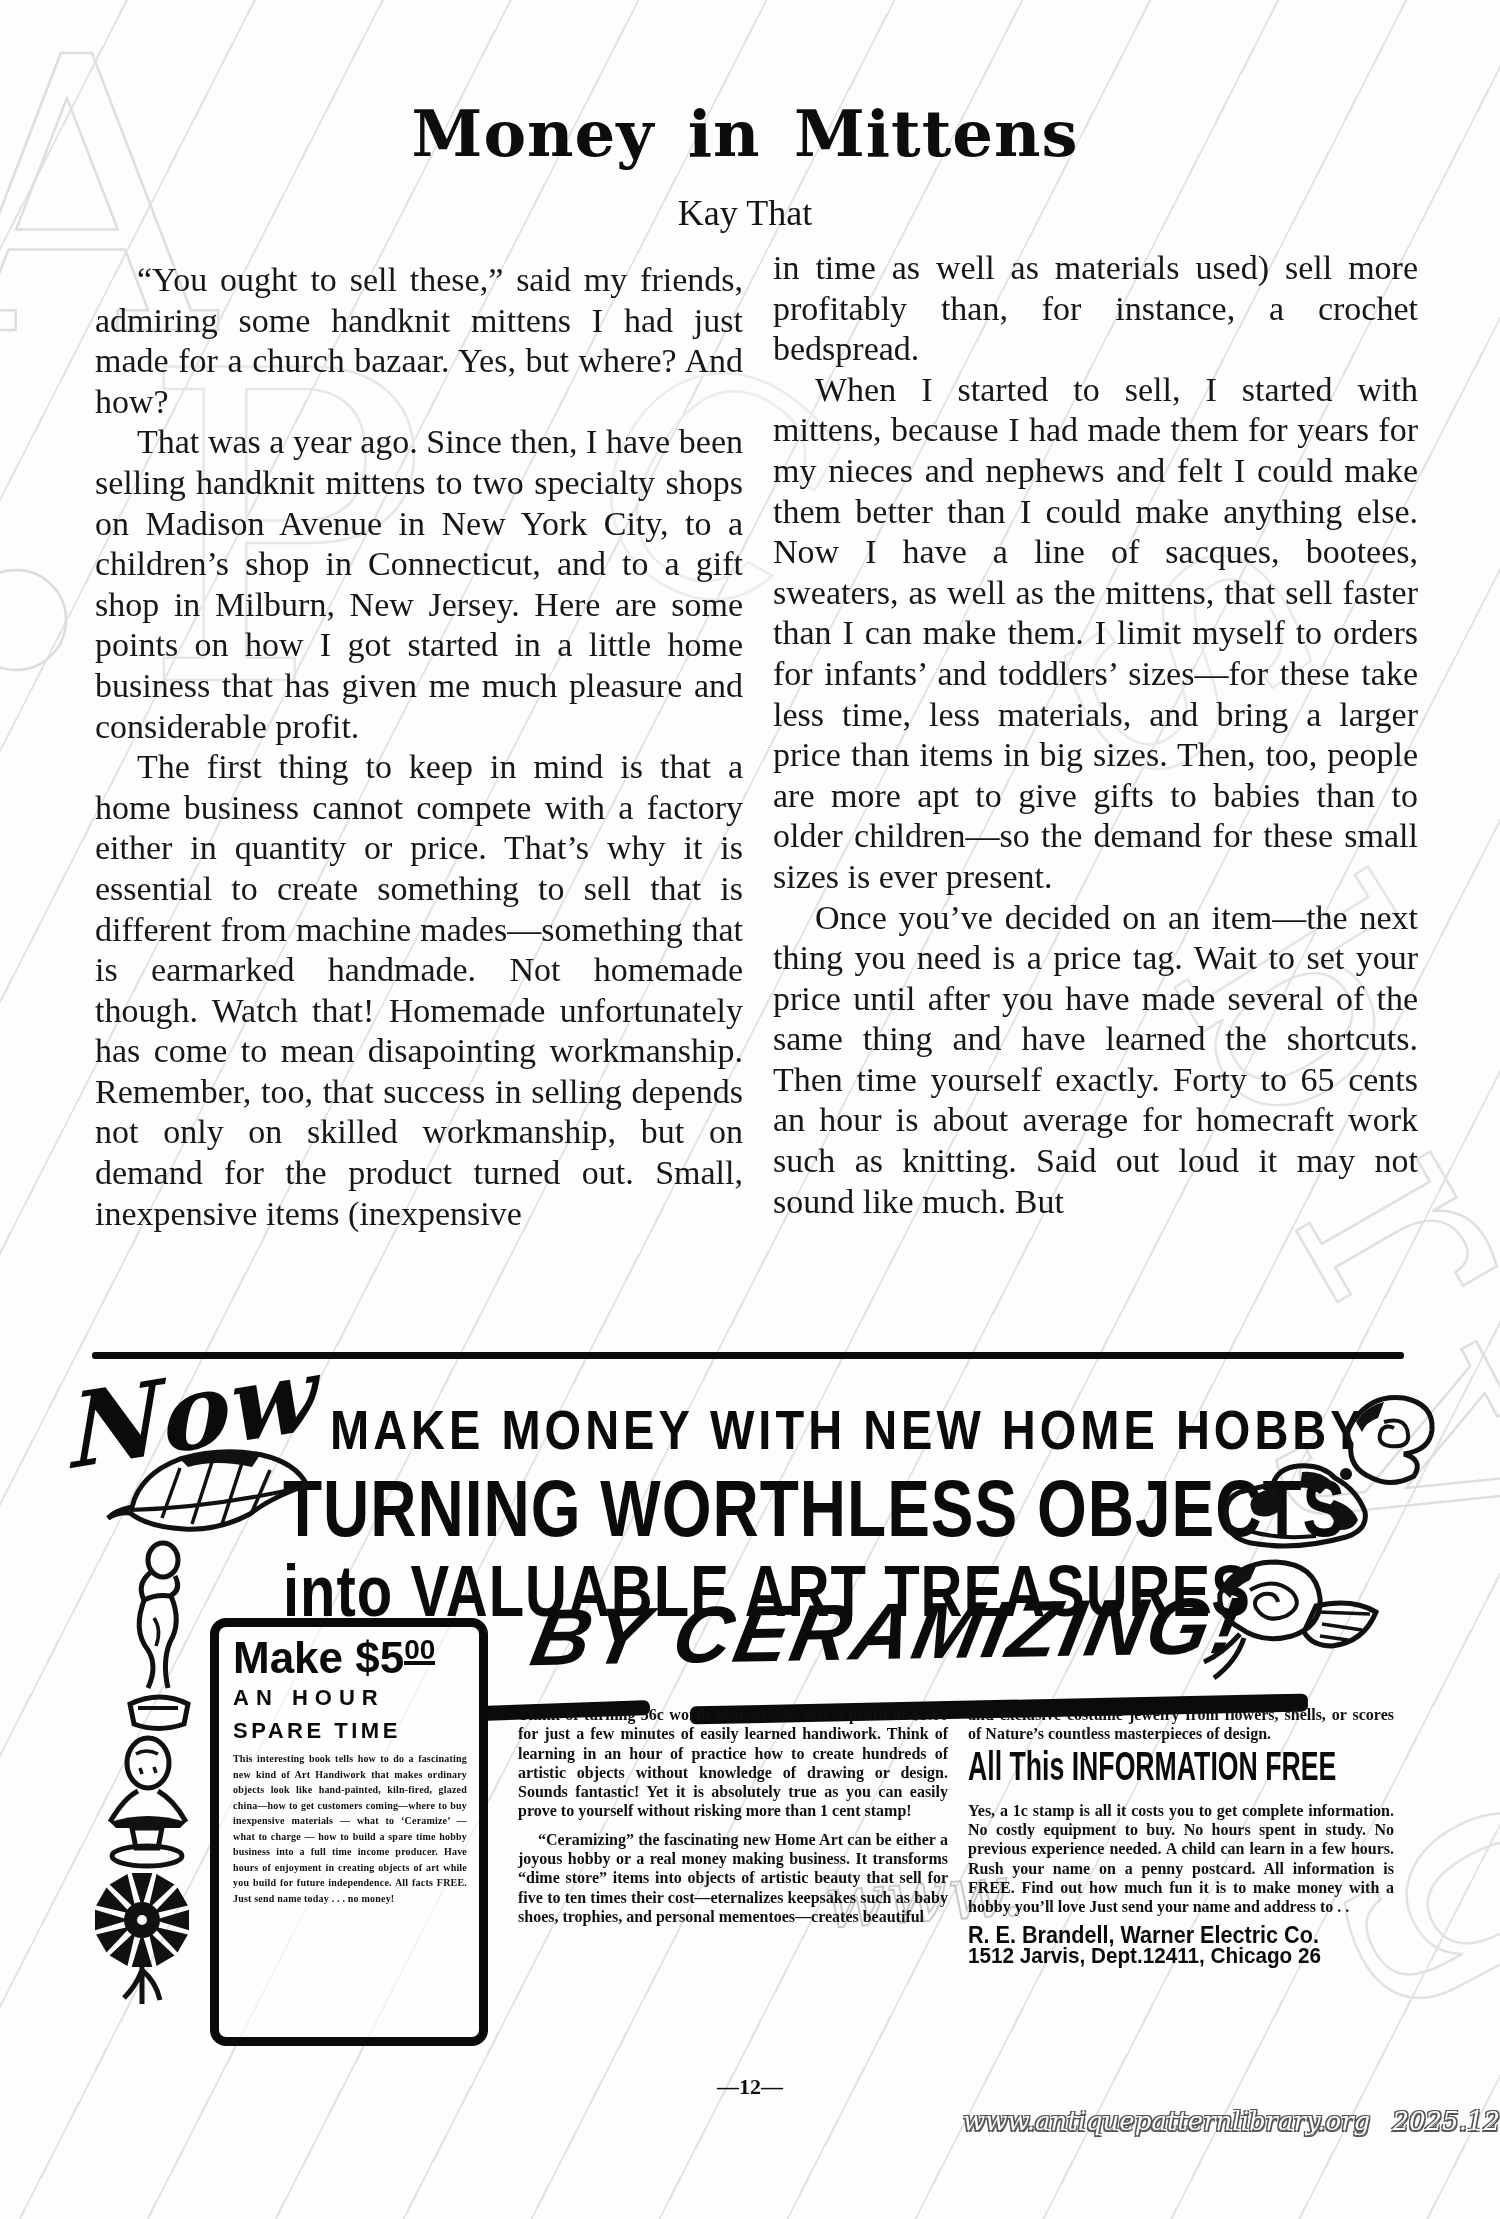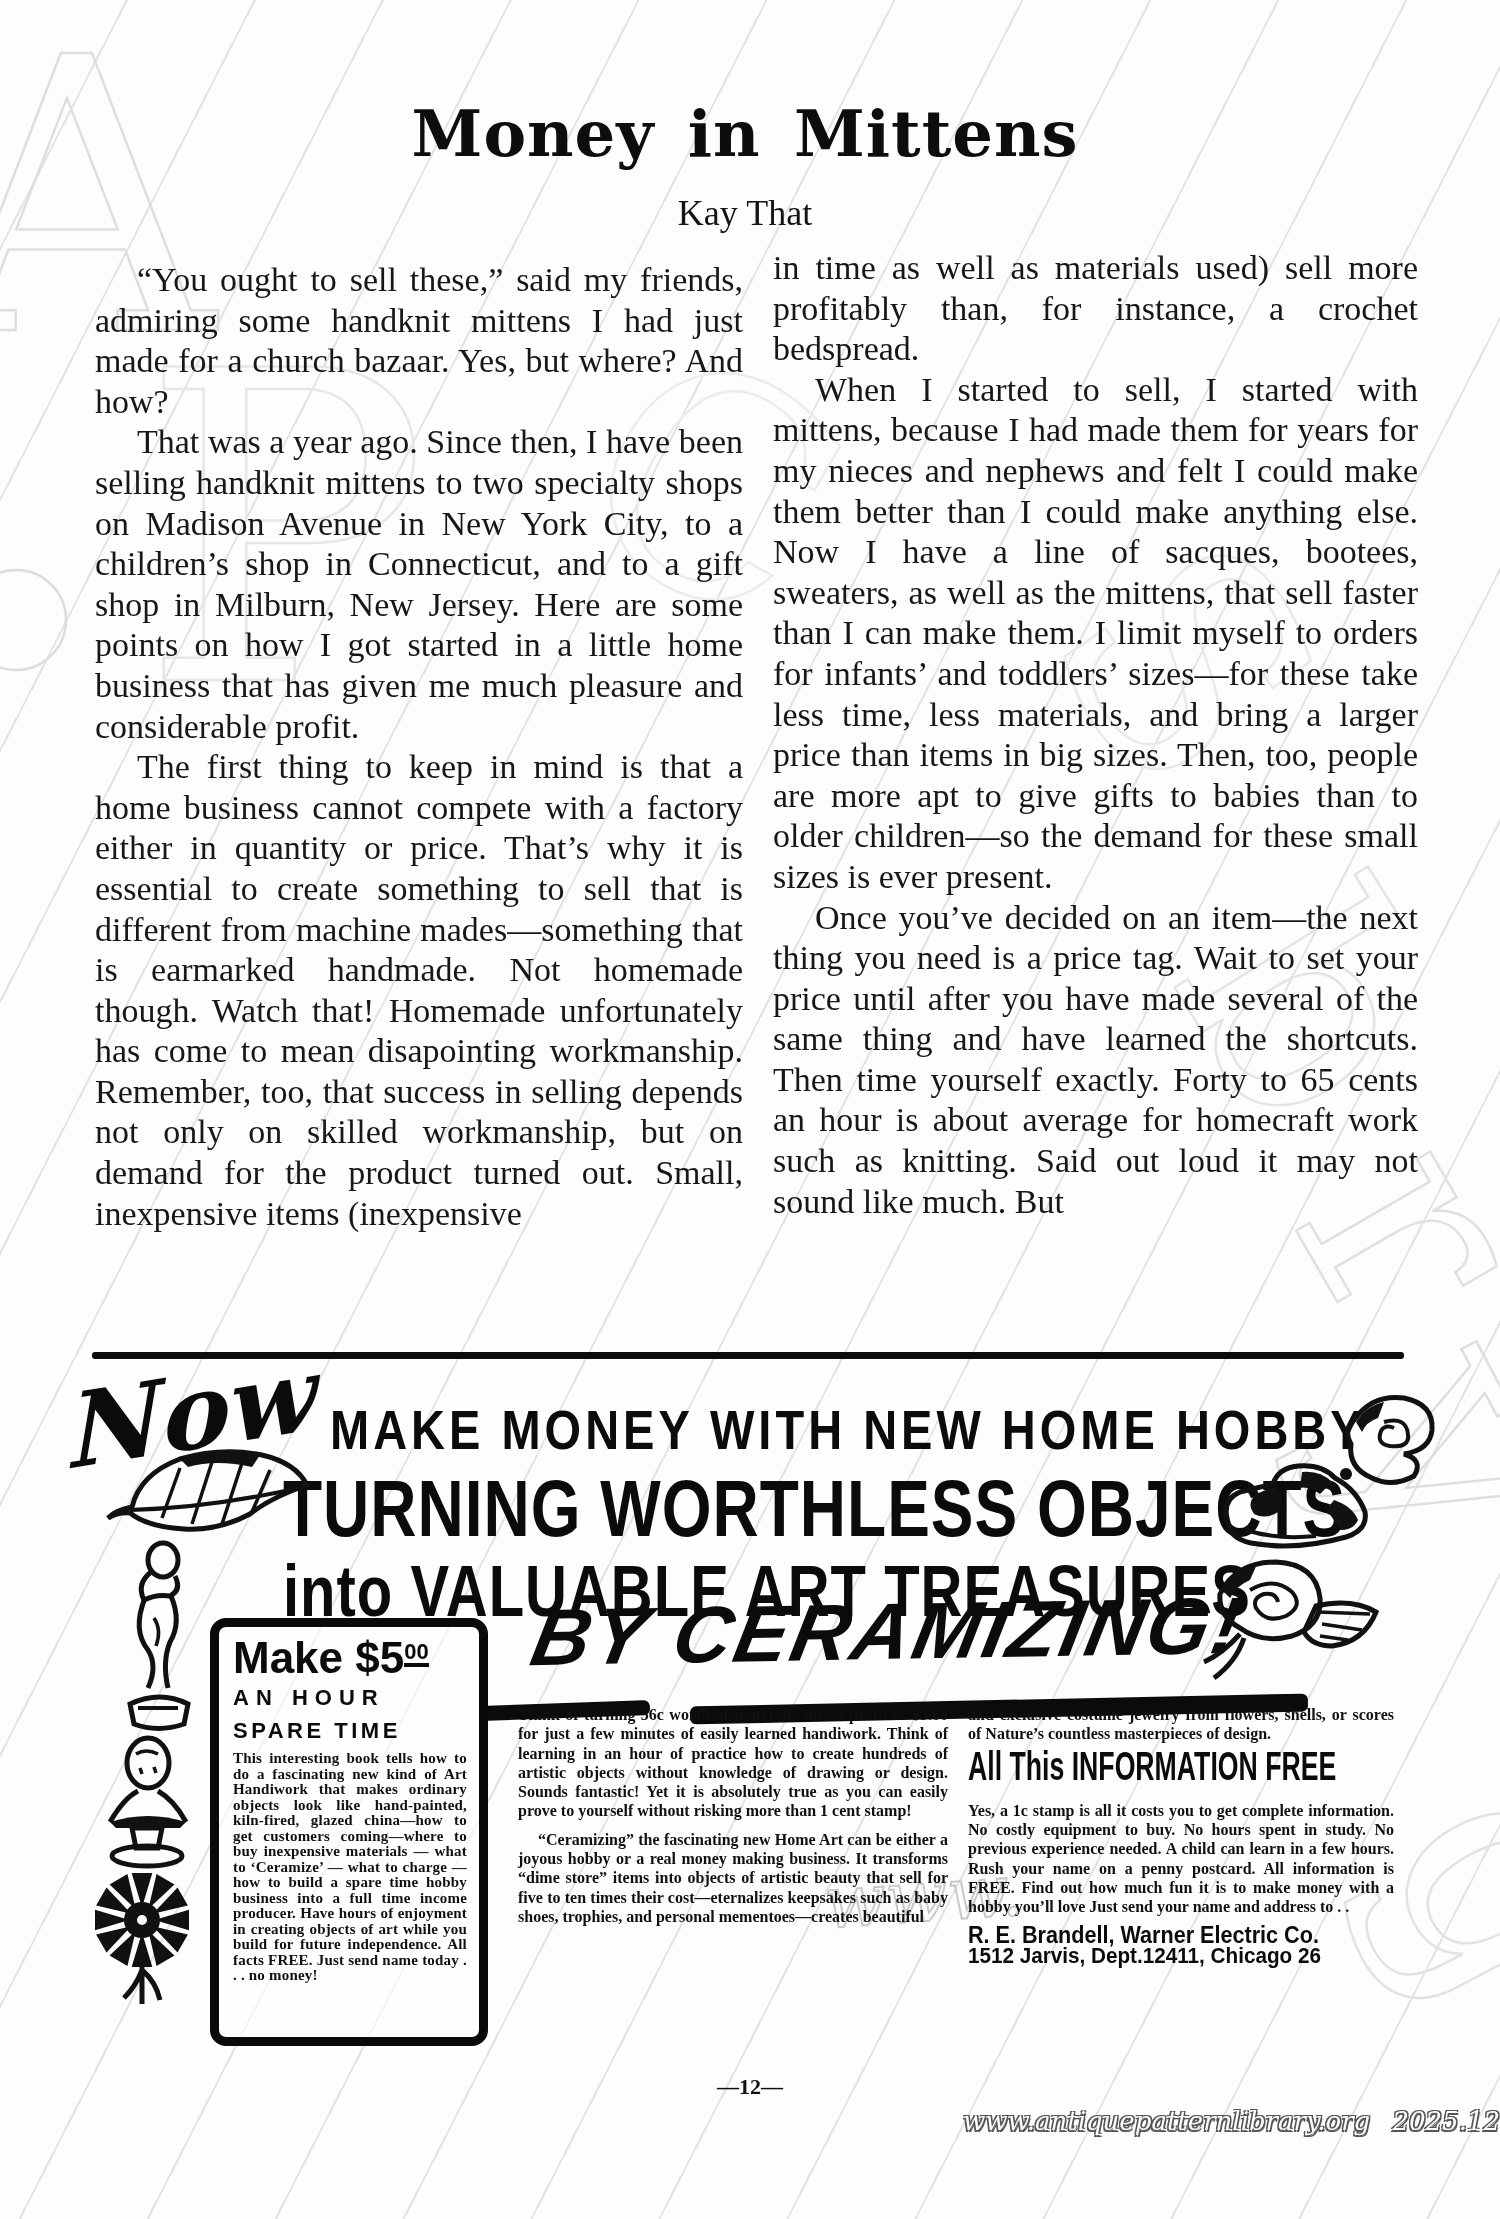--- a/index.html
+++ b/index.html
@@ -79,28 +79,28 @@
   .cz-bar1 { left:482px; top:1703px; width:168px; height:15px; transform:rotate(-2deg); }
   .cz-bar2 { left:690px; top:1700px; width:618px; height:18px; transform:rotate(-1.2deg); }
 
   .make-box {
     position:absolute; left:210px; top:1618px; width:278px; height:428px;
     border:9px solid #0a0a0a; border-radius:16px; background:rgba(255,255,255,0.55);
     padding:8px 12px 6px 14px;
   }
   .make-line { font-family:"Liberation Sans", sans-serif; font-weight:900;
                font-size:44px; color:#0b0b0b; line-height:46px; white-space:nowrap; }
-  .make-cents { display:inline-block; font-size:22px; vertical-align:14px;
+  .make-cents { display:inline-block; font-size:28px; vertical-align:14px;
                 border-bottom:4px solid #0b0b0b; line-height:22px; }
   .make-sub { font-family:"Liberation Sans", sans-serif; font-weight:900;
               font-size:22px; color:#0b0b0b; line-height:33px; letter-spacing:7px;
               white-space:nowrap; }
   .make-sub2 { letter-spacing:3.5px; }
   .make-body { margin-top:4px; font-family:"Liberation Serif", serif; font-weight:bold;
-               font-size:15px; line-height:15.5px; text-align:justify;
+               font-size:10px; line-height:15.5px; text-align:justify;
                letter-spacing:0.2px; color:#101010; }
 
   .ad-col { position:absolute; top:1705px; font-family:"Liberation Serif", serif;
             font-weight:bold; font-size:16px; line-height:19.3px; text-align:justify;
             color:#101010; }
   .ad-mid { left:518px; width:430px; }
   .ad-mid p + p { margin-top:9px; text-indent:20px; }
   .ad-right { left:968px; width:426px; }
   .free-heading {
     margin-top:10px;

